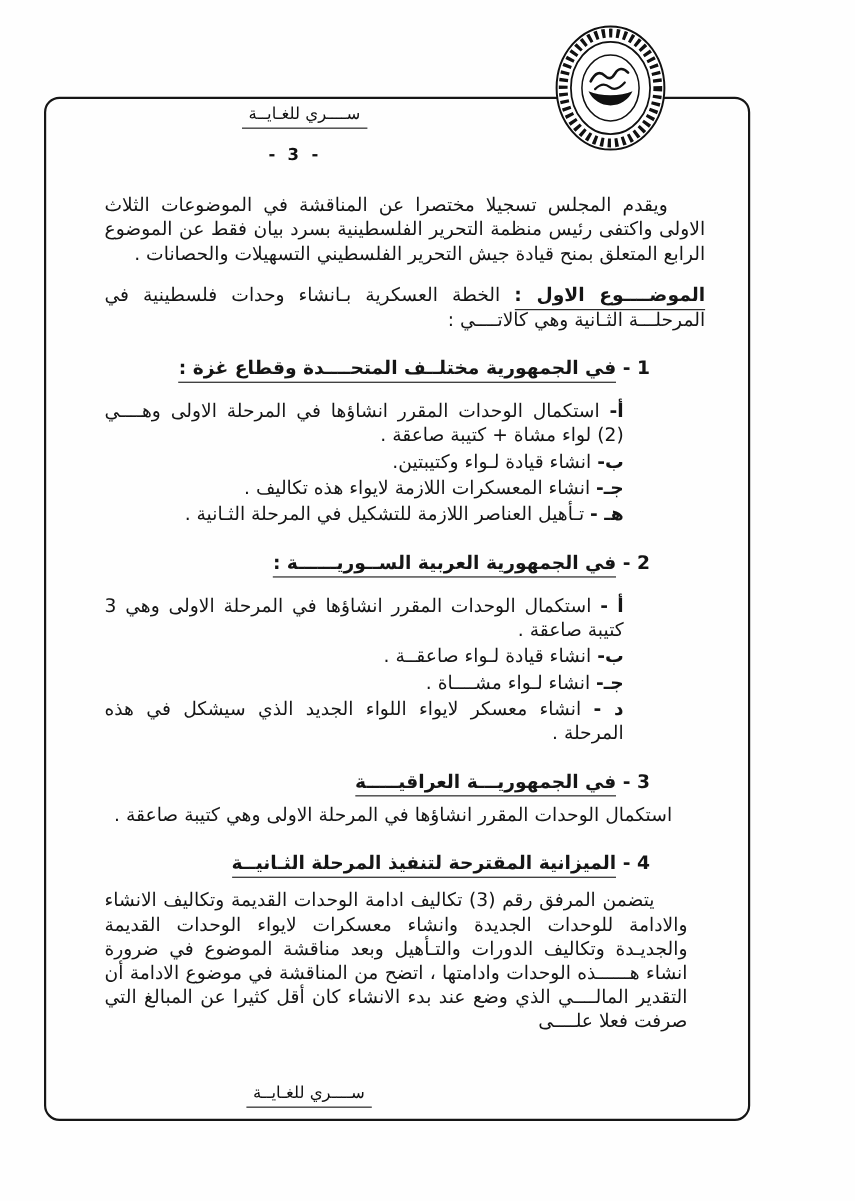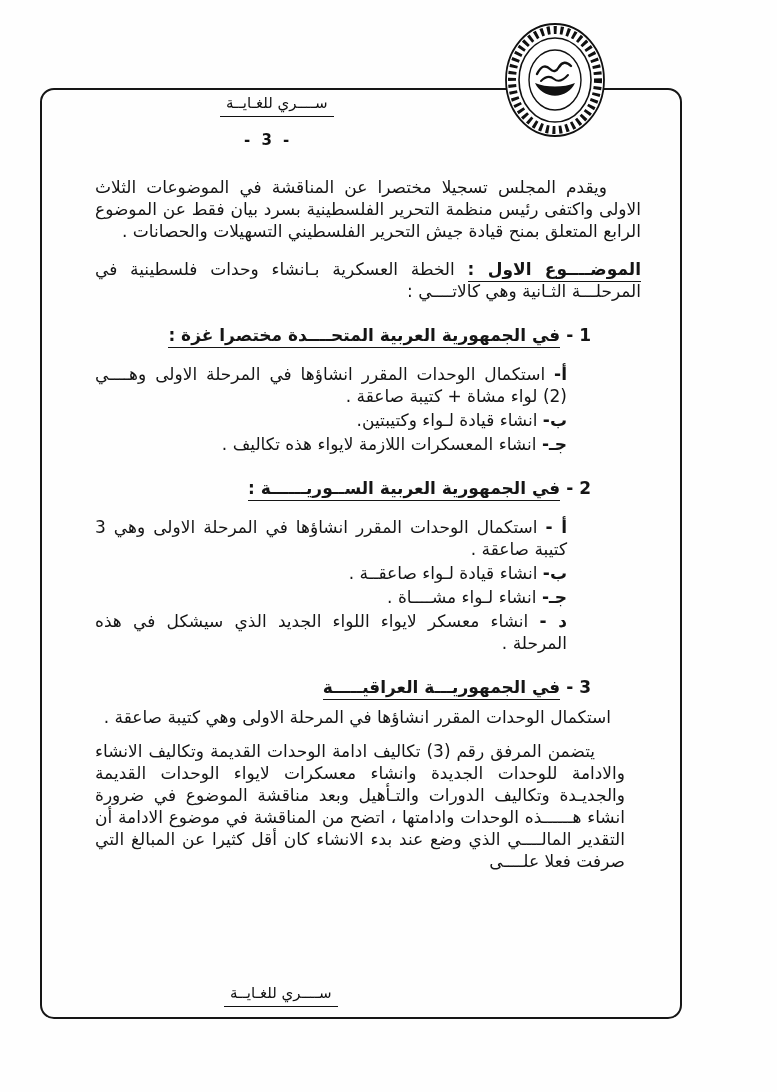--- a/index.html
+++ b/index.html
@@ -108,34 +108,38 @@
     <p class="intro">ويقدم المجلس تسجيلا مختصرا عن المناقشة في الموضوعات الثلاث الاولى واكتفى رئيس منظمة التحرير الفلسطينية بسرد بيان فقط عن الموضوع الرابع المتعلق بمنح قيادة جيش التحرير الفلسطيني التسهيلات والحصانات .</p>
 
     <p class="topic">
       <span class="topic-label">الموضــــوع الاول :</span>
       <span>الخطة العسكرية بـانشاء وحدات فلسطينية في المرحلـــة الثـانية وهي كالاتــــي :</span>
     </p>
 
     <div class="section">
       <div class="section-head">
         <span>1 -</span>
-        <span class="section-title-text">في الجمهورية العربية المتحــــدة مختصرا غزة :</span>
+        <span class="section-title-text">في الجمهورية مختلــف المتحــــدة وقطاع غزة :</span>
       </div>
       <div class="items">
         <div class="item">
           <span class="item-label">أ-</span>
           <span>استكمال الوحدات المقرر انشاؤها في المرحلة الاولى وهــــي (2) لواء مشاة + كتيبة صاعقة .</span>
         </div>
         <div class="item">
           <span class="item-label">ب-</span>
           <span>انشاء قيادة لـواء وكتيبتين.</span>
         </div>
         <div class="item">
           <span class="item-label">جـ-</span>
           <span>انشاء المعسكرات اللازمة لايواء هذه تكاليف .</span>
+        </div>
+        <div class="item">
+          <span class="item-label">هـ -</span>
+          <span>تـأهيل العناصر اللازمة للتشكيل في المرحلة الثـانية .</span>
         </div>
       </div>
     </div>
 
     <div class="section">
       <div class="section-head">
         <span>2 -</span>
         <span class="section-title-text">في الجمهورية العربية الســوريــــــة :</span>
       </div>
       <div class="items">
@@ -160,20 +164,24 @@
 
     <div class="section">
       <div class="section-head">
         <span>3 -</span>
         <span class="section-title-text">في الجمهوريـــة العراقيـــــة</span>
       </div>
       <p class="sec-body">استكمال الوحدات المقرر انشاؤها في المرحلة الاولى وهي كتيبة صاعقة .</p>
     </div>
 
     <div class="section">
+      <div class="section-head">
+        <span>4 -</span>
+        <span class="section-title-text">الميزانية المقترحة لتنفيذ المرحلة الثـانيــة</span>
+      </div>
       <p class="sec-body long">يتضمن المرفق رقم (3) تكاليف ادامة الوحدات القديمة وتكاليف الانشاء والادامة للوحدات الجديدة وانشاء معسكرات لايواء الوحدات القديمة والجديـدة وتكاليف الدورات والتـأهيل وبعد مناقشة الموضوع في ضرورة انشاء هــــــذه الوحدات وادامتها ، اتضح من المناقشة في موضوع الادامة أن التقدير المالــــي الذي وضع عند بدء الانشاء كان أقل كثيرا عن المبالغ التي صرفت فعلا علــــى</p>
     </div>
 
   </div>
 
   <div class="classification bottom">ســــري للغـايــة</div>
 
 </div>
 
 </body></html>

